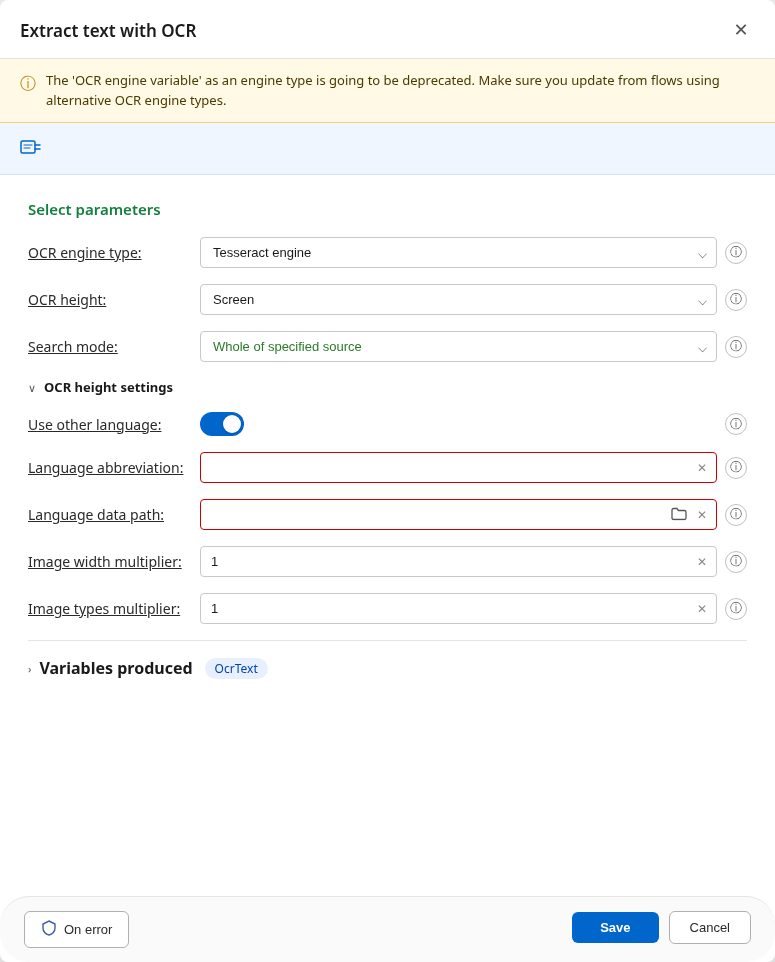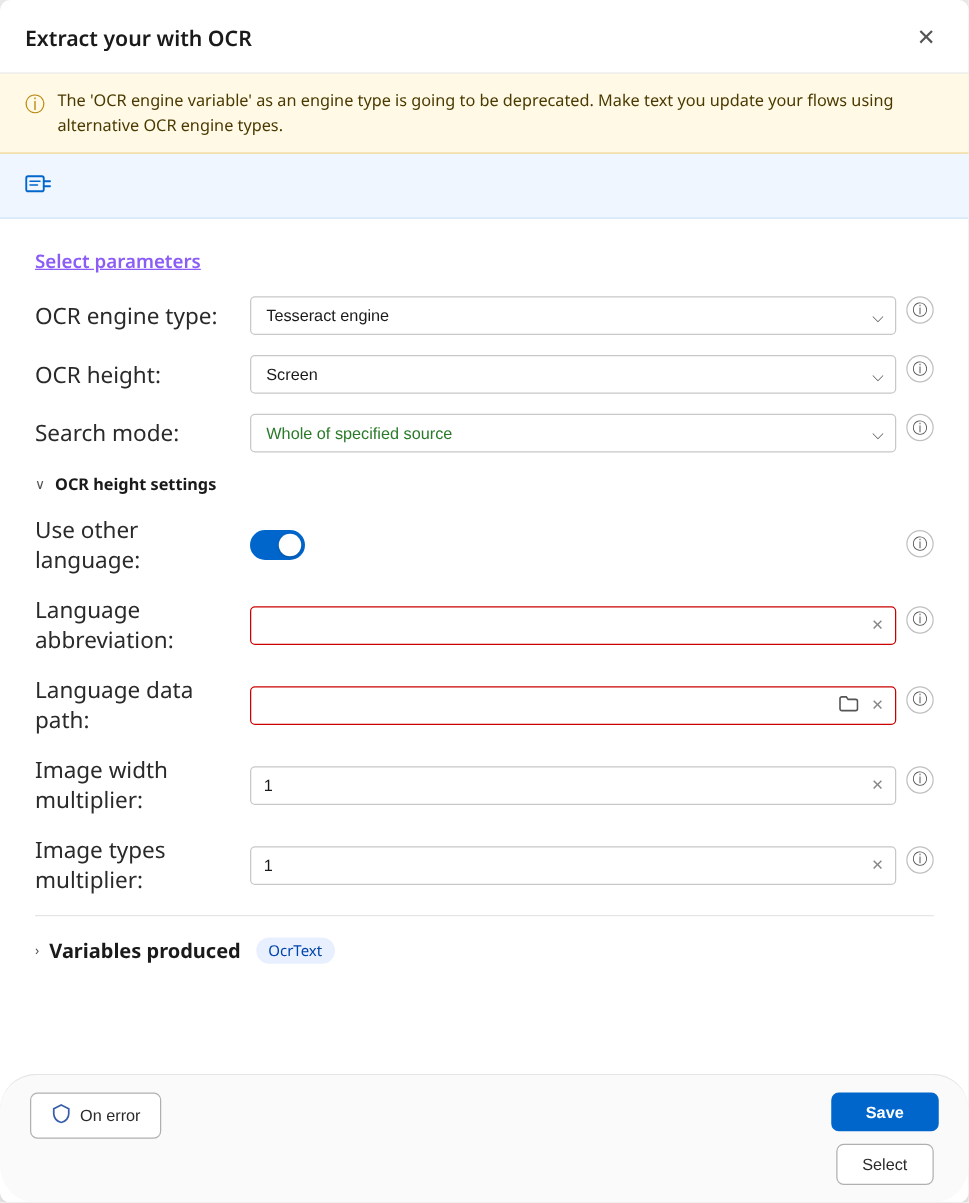--- a/index.html
+++ b/index.html
@@ -93,41 +93,42 @@
 
     .dialog-body {
       padding: 24px 28px 16px 28px;
       flex: 1;
       overflow-y: auto;
     }
 
     .section-title {
       font-size: 15px;
       font-weight: 600;
-      color: #8b5cf6;
+      color: #15803d;
       margin-bottom: 18px;
-      text-decoration: underline;
     }
 
     .param-row {
       display: flex;
       align-items: center;
       margin-bottom: 16px;
       gap: 12px;
     }
     .param-label {
       width: 160px;
       flex-shrink: 0;
-      font-size: 18px;
+      font-size: 14px;
       color: #2a2a2a;
       text-align: left;
+      text-decoration: underline;
     }
     .param-control {
       flex: 1;
       display: flex;
+      align-items: center;
       gap: 8px;
     }
     .select-wrapper {
       position: relative;
       flex: 1;
     }
     .select-box {
       width: 100%;
       padding: 7px 36px 7px 12px;
       border: 1px solid #c8c8c8;
@@ -340,21 +341,20 @@
       color: #2a2a2a;
     }
     .on-error-icon {
       font-size: 14px;
       color: #3a5faa;
     }
     .footer-right {
       display: flex;
       gap: 10px;
       align-items: center;
-      flex-direction: column;
     }
     .save-btn {
       padding: 8px 28px;
       background: #0066cc;
       color: #fff;
       border: none;
       border-radius: 6px;
       font-size: 13px;
       font-weight: 600;
       cursor: pointer;
@@ -368,27 +368,27 @@
       font-size: 13px;
       cursor: pointer;
     }
   </style>
 </head>
 <body>
 
 <div class="dialog">
 
   <div class="dialog-header">
-    <span class="dialog-title">Extract your with OCR</span>
+    <span class="dialog-title">Extract text with OCR</span>
     <button class="close-btn">✕</button>
   </div>
 
   <div class="warning-banner">
     <span class="warning-icon">ⓘ</span>
-    <span class="warning-text">The 'OCR engine variable' as an engine type is going to be deprecated.  Make text you update your flows using alternative OCR engine types.</span>
+    <span class="warning-text">The 'OCR engine variable' as an engine type is going to be deprecated.  Make sure you update from flows using alternative OCR engine types.</span>
   </div>
 
   <div class="info-banner">
     <span class="info-banner-icon">
       <svg width="22" height="18" viewBox="0 0 22 18" fill="none">
         <rect x="1" y="3" width="14" height="12" rx="1.5" stroke="#0066cc" stroke-width="1.5" fill="none"></rect>
         <path d="M15 7h5" stroke="#0066cc" stroke-width="1.5" stroke-linecap="round"></path>
         <path d="M15 11h5" stroke="#0066cc" stroke-width="1.5" stroke-linecap="round"></path>
         <path d="M4 7h8M4 10h6" stroke="#0066cc" stroke-width="1.2" stroke-linecap="round"></path>
       </svg>
@@ -544,17 +544,17 @@
     <button class="on-error-btn">
       <span class="on-error-icon">
         <svg width="16" height="16" viewBox="0 0 16 16" fill="none">
           <path d="M8 1L14 4v4c0 3.31-2.5 6.41-6 7-3.5-.59-6-3.69-6-7V4L8 1z" stroke="#3a5faa" stroke-width="1.4" fill="none"></path>
         </svg>
       </span>
       <span>On error</span>
     </button>
     <div class="footer-right">
       <button class="save-btn">Save</button>
-      <button class="cancel-btn">Select</button>
+      <button class="cancel-btn">Cancel</button>
     </div>
   </div>
 
 </div>
 
 </body></html>

